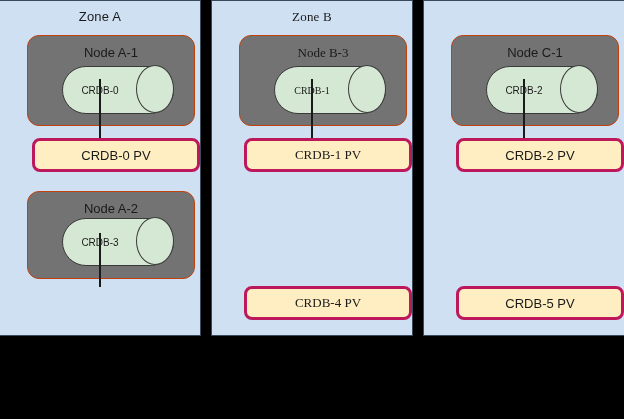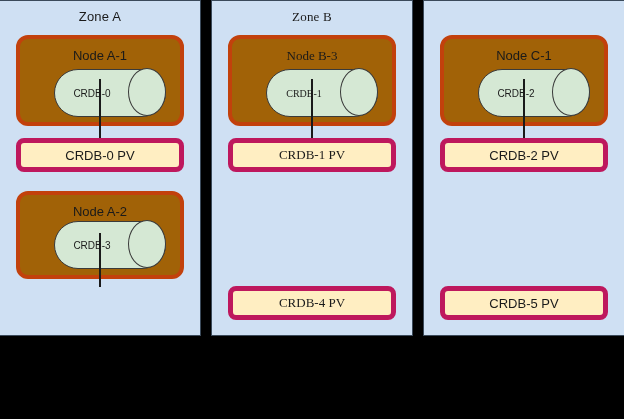--- a/index.html
+++ b/index.html
@@ -43,47 +43,48 @@
     width: 100%;
     text-align: center;
     font-size: 13px;
     color: #1a1a1a;
     letter-spacing: 0.2px;
   }
 
   
   .node {
     position: absolute;
-    background: #a16207;
-    border: 4px solid #c2410c;
+    background: #737373;
+    border: 1px solid #c2410c;
     border-radius: 12px;
     box-sizing: border-box;
+    margin-left: 11px;
   }
   .node-label {
     position: absolute;
     top: 9px;
     left: 0;
     width: 100%;
     text-align: center;
     font-size: 13px;
     color: #1a1a1a;
   }
 
   
   .node-row1 { left: 16px; top: 34px;  width: 168px; height: 91px; }
   .node-row2 { left: 16px; top: 190px; width: 168px; height: 88px; }
 
   
   .pv {
     position: absolute;
-    left: 16px;
+    left: 32px;
     width: 168px;
     height: 34px;
     background: #ffeec2;
-    border: 5px solid #be185d;
+    border: 3px solid #be185d;
     border-radius: 8px;
     box-sizing: border-box;
     display: flex;
     align-items: center;
     justify-content: center;
     font-size: 13px;
     color: #1a1a1a;
   }
   .pv-row1 { top: 137px; }
   .pv-row2 { top: 285px; }

